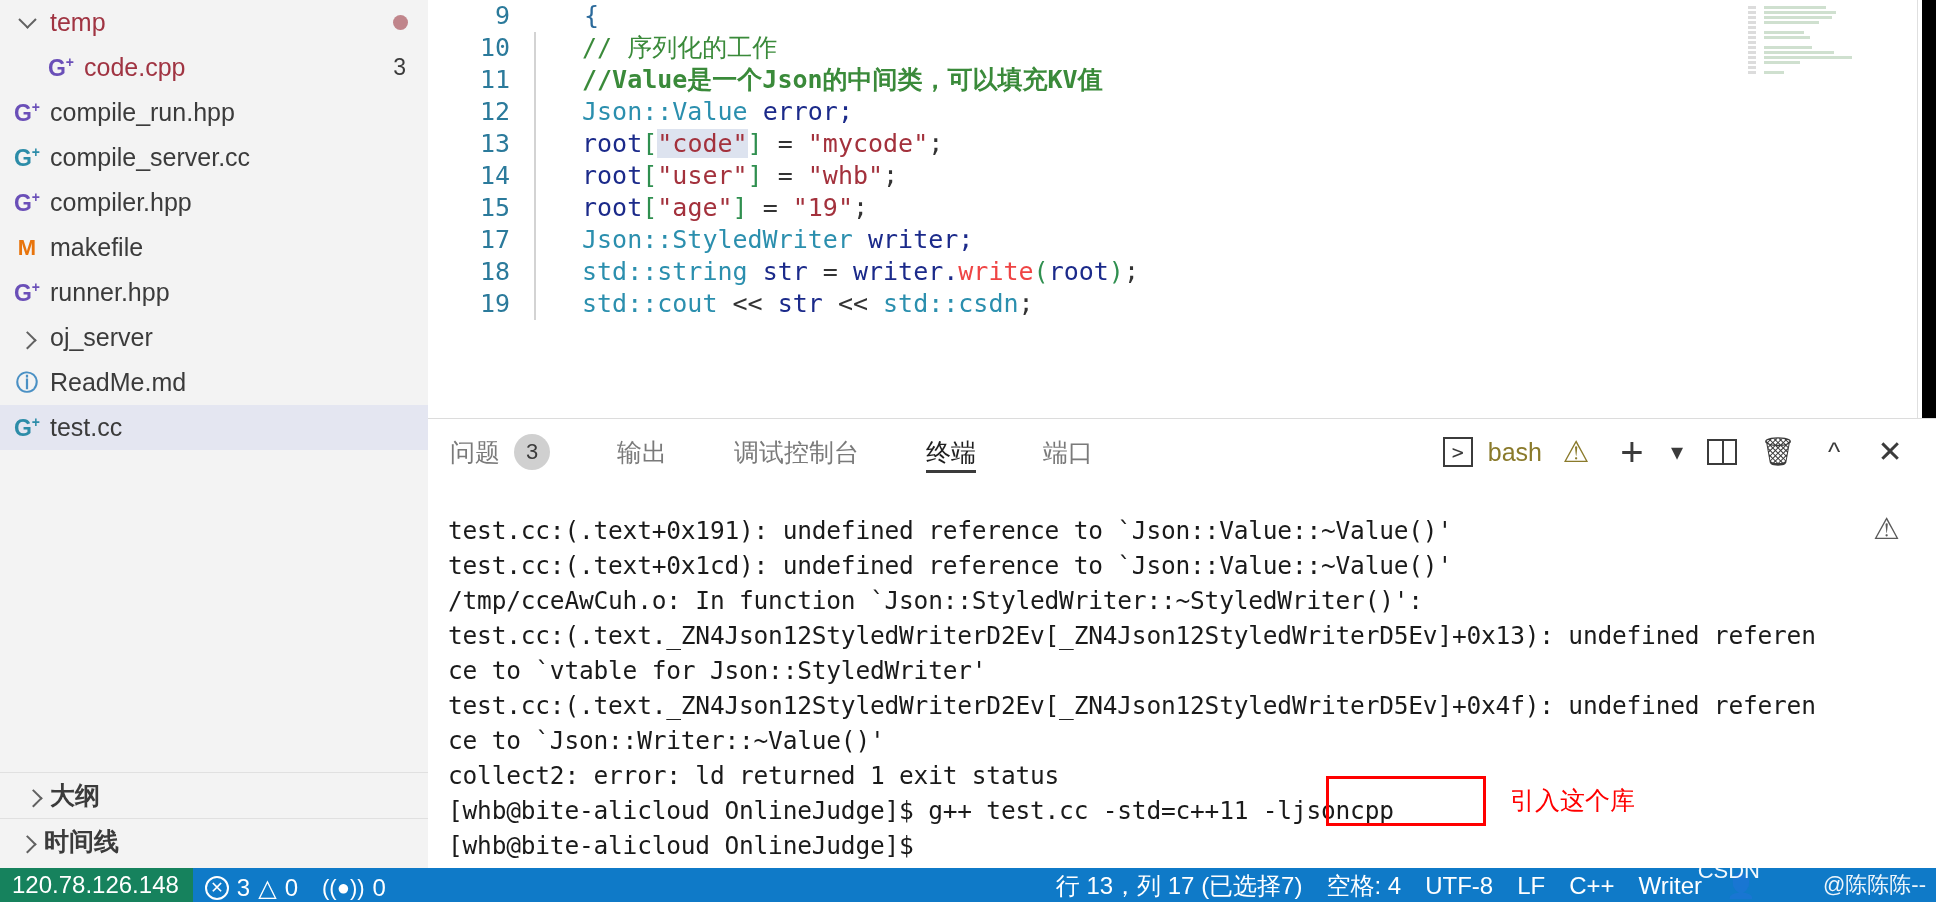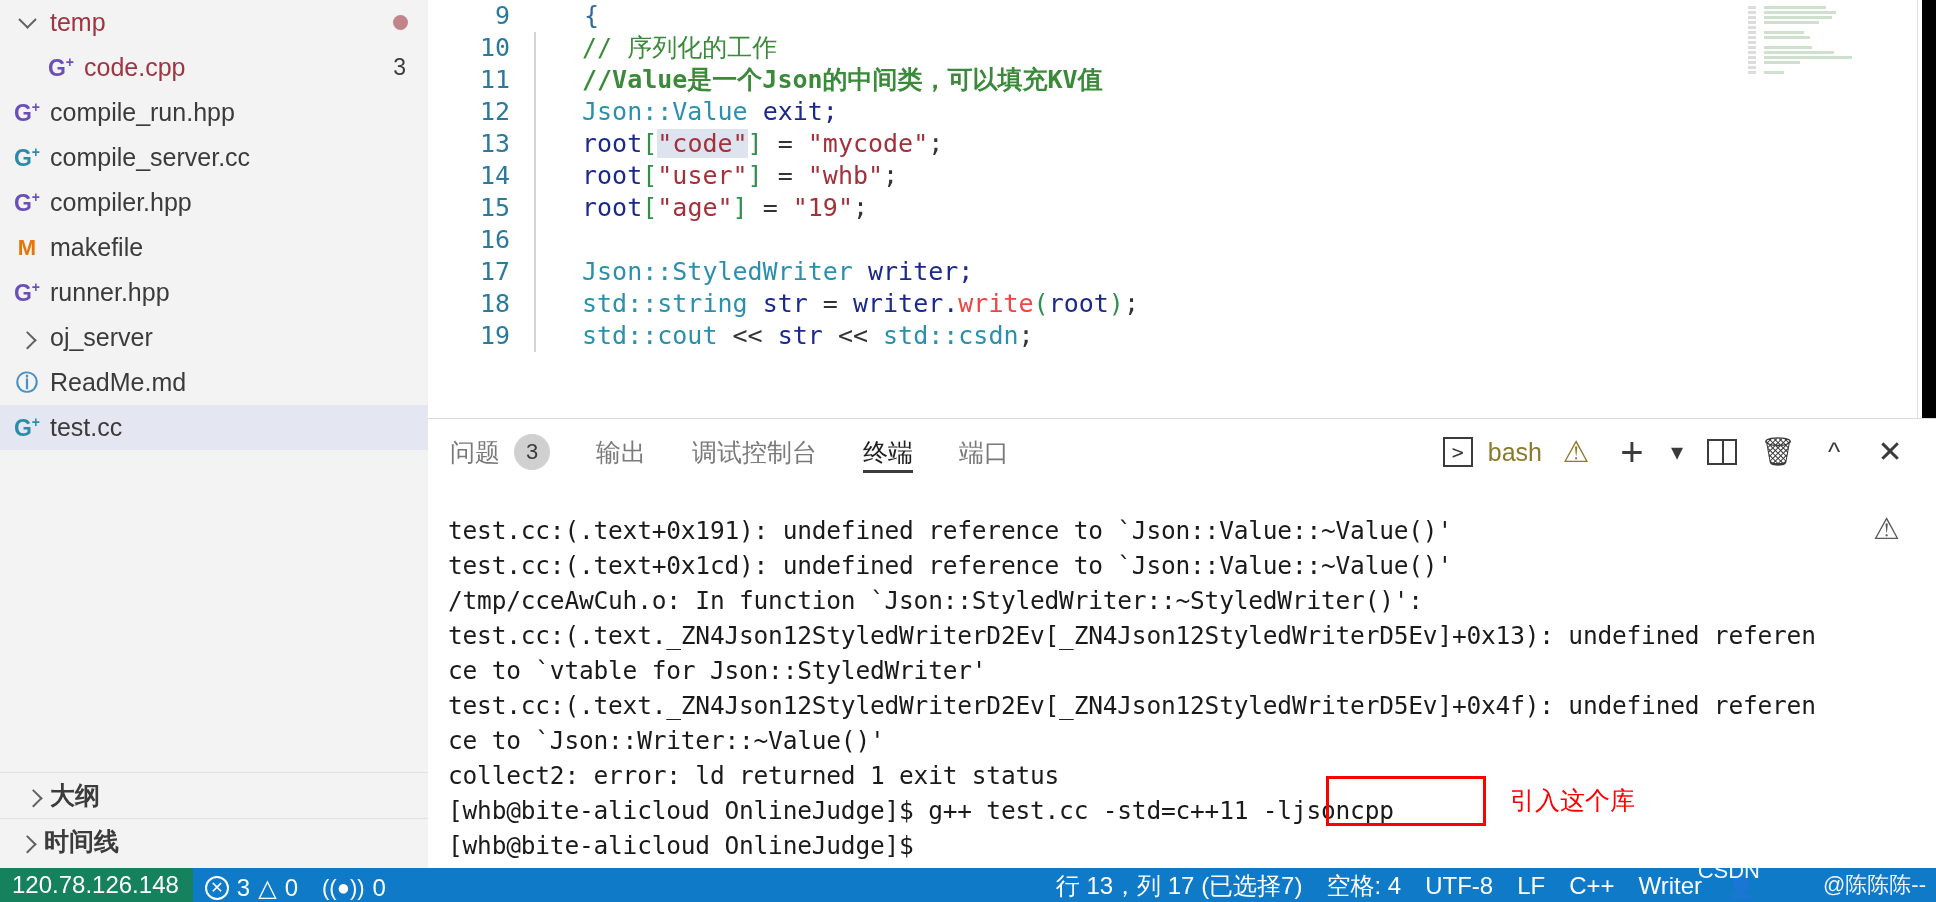--- a/index.html
+++ b/index.html
@@ -129,20 +129,21 @@
     position: absolute;
     left: 428px; top: 418px;
     width: 1508px; height: 450px;
     background: #ffffff;
     border-top: 1px solid #dcdcdc;
   }
   #panel-tabs {
     position: relative; height: 66px;
     display: flex; align-items: flex-end;
     padding-left: 22px;
+    gap: 21px;
   }
   .ptab {
     position: relative;
     font-size: 25px; color: #7a7a7a;
     margin-right: 46px;
     display: flex; align-items: center;
     height: 66px;
   }
   .ptab.active { color: #1f1f1f; }
   .ptab.active::after {
@@ -328,25 +329,24 @@
         </span>
       <span>时间线</span>
     </div>
   </div>
 
   <div id="editor">
     <div class="code-area" id="code-area">
         <div class="cline"><span class="gut">9</span><span class="pad0"></span><span class="k-punc">{</span></div>
         <div class="cline"><span class="gut">10</span><span class="ind-guide"></span><span class="k-cmt">// 序列化的工作</span></div>
         <div class="cline"><span class="gut">11</span><span class="ind-guide"></span><span class="k-cmt-b">//Value是一个Json的中间类，可以填充KV值</span></div>
-        <div class="cline"><span class="gut">12</span><span class="ind-guide"></span><span class="k-type">Json::Value </span><span class="k-var">exit;</span></div>
+        <div class="cline"><span class="gut">12</span><span class="ind-guide"></span><span class="k-type">Json::Value </span><span class="k-var">error;</span></div>
         <div class="cline"><span class="gut">13</span><span class="ind-guide"></span><span class="k-var">root</span><span class="k-br">[</span><span class="k-str sel-tok">"code"</span><span class="k-br">]</span><span class="k-op"> = </span><span class="k-str">"mycode"</span><span class="k-op">;</span></div>
         <div class="cline"><span class="gut">14</span><span class="ind-guide"></span><span class="k-var">root</span><span class="k-br">[</span><span class="k-str">"user"</span><span class="k-br">]</span><span class="k-op"> = </span><span class="k-str">"whb"</span><span class="k-op">;</span></div>
         <div class="cline"><span class="gut">15</span><span class="ind-guide"></span><span class="k-var">root</span><span class="k-br">[</span><span class="k-str">"age"</span><span class="k-br">]</span><span class="k-op"> = </span><span class="k-str">"19"</span><span class="k-op">;</span></div>
-        <div class="cline"><span class="gut">16</span><span class="ind-guide"></span><span class="k-op"></span></div>
         <div class="cline"><span class="gut">17</span><span class="ind-guide"></span><span class="k-type">Json::StyledWriter </span><span class="k-var">writer;</span></div>
         <div class="cline"><span class="gut">18</span><span class="ind-guide"></span><span class="k-type">std::string </span><span class="k-var">str </span><span class="k-op">= </span><span class="k-var">writer.</span><span class="k-fn">write</span><span class="k-br">(</span><span class="k-var">root</span><span class="k-br">)</span><span class="k-op">;</span></div>
         <div class="cline"><span class="gut">19</span><span class="ind-guide"></span><span class="k-type">std::cout </span><span class="k-op">&lt;&lt; </span><span class="k-var">str </span><span class="k-op">&lt;&lt; </span><span class="k-type">std::csdn</span><span class="k-op">;</span></div>
       </div>
     <div id="minimap">
       <div class="mm-gut" id="mm-gut">
           <div class="mm-gl" style="width: 8px;"></div>
           <div class="mm-gl" style="width: 8px;"></div>
           <div class="mm-gl" style="width: 8px;"></div>
           <div class="mm-gl" style="width: 8px;"></div>

